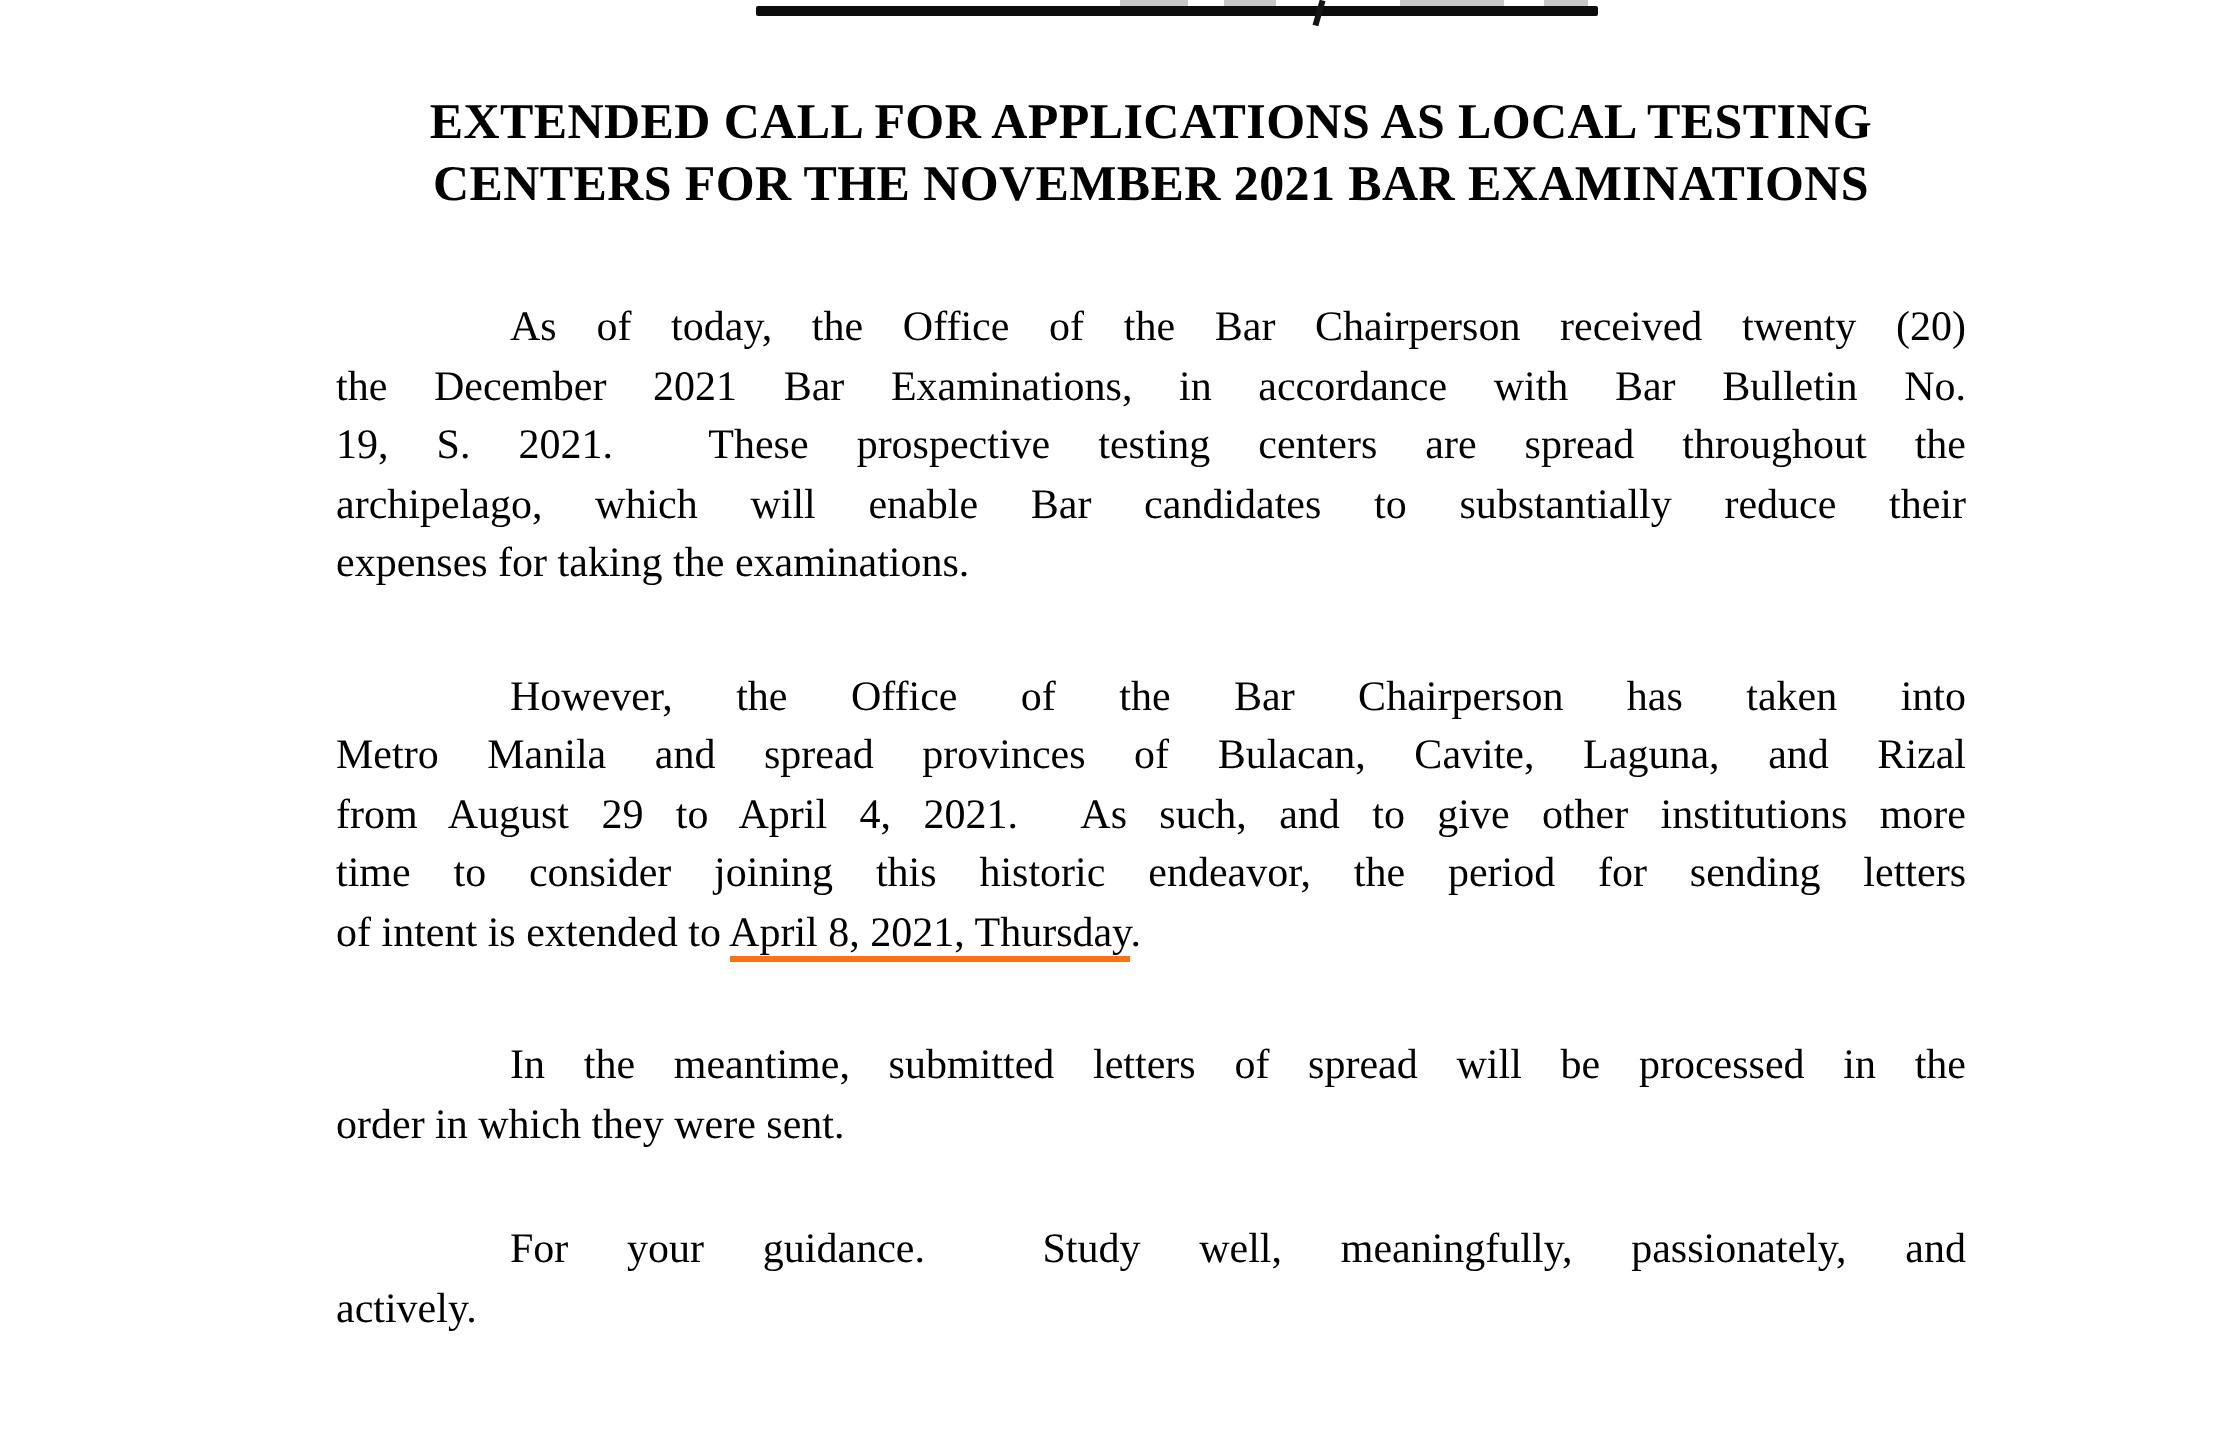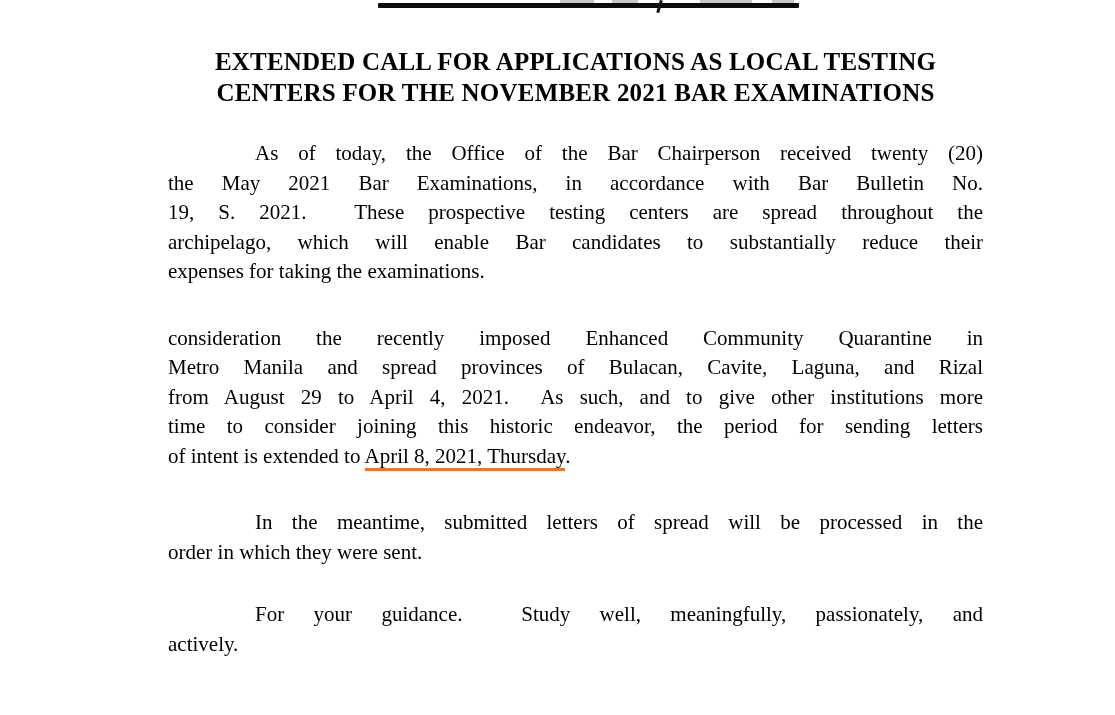--- a/index.html
+++ b/index.html
@@ -31,21 +31,21 @@
   }
   .doc-title{
     margin:46px 0 0 0;
     font-size:25px;line-height:31px;font-weight:bold;
     text-align:center;letter-spacing:.2px;
   }
   .para{
     font-size:21px;line-height:29.5px;
     margin:0;
   }
-  .p1{margin-top:31px;}
+  .p1{margin-top:41px;}
   .p2{margin-top:37px;}
   .p3{margin-top:37px;}
   .p4{margin-top:33px;}
   .line{text-align:justify;white-space:pre-wrap;}
   .line.just{text-align-last:justify;}
   .line.indent{text-indent:87px;}
   .emph{
     font-weight:normal;
     border-bottom:3px solid #f97316;
     padding-bottom:0px;
@@ -65,28 +65,28 @@
 
   <div class="text-block">
 
     <h1 class="doc-title">
       <div class="title-line">EXTENDED CALL FOR APPLICATIONS AS LOCAL TESTING</div>
       <div class="title-line">CENTERS FOR THE NOVEMBER 2021 BAR EXAMINATIONS</div>
     </h1>
 
     <div class="para p1">
       <div class="line just indent">As of today, the Office of the Bar Chairperson received twenty (20)</div>
-      <div class="line just">the May 2021 Bar Examinations, in accordance with Bar Bulletin No.</div>
+      <div class="line just">the December 2021 Bar Examinations, in accordance with Bar Bulletin No.</div>
       <div class="line just">19, S. 2021.  These prospective testing centers are spread throughout the</div>
       <div class="line just">archipelago, which will enable Bar candidates to substantially reduce their</div>
       <div class="line">expenses for taking the examinations.</div>
     </div>
 
     <div class="para p2">
-      <div class="line just">consideration the recently imposed Enhanced Community Quarantine in</div>
+      <div class="line just indent">However, the Office of the Bar Chairperson has taken into</div>
       <div class="line just">Metro Manila and spread provinces of Bulacan, Cavite, Laguna, and Rizal</div>
       <div class="line just">from August 29 to April 4, 2021.  As such, and to give other institutions more</div>
       <div class="line just">time to consider joining this historic endeavor, the period for sending letters</div>
       <div class="line"><span>of intent is extended to </span><span class="emph">April 8, 2021, Thursday</span><span>.</span></div>
     </div>
 
     <div class="para p3">
       <div class="line just indent">In the meantime, submitted letters of spread will be processed in the</div>
       <div class="line">order in which they were sent.</div>
     </div>

